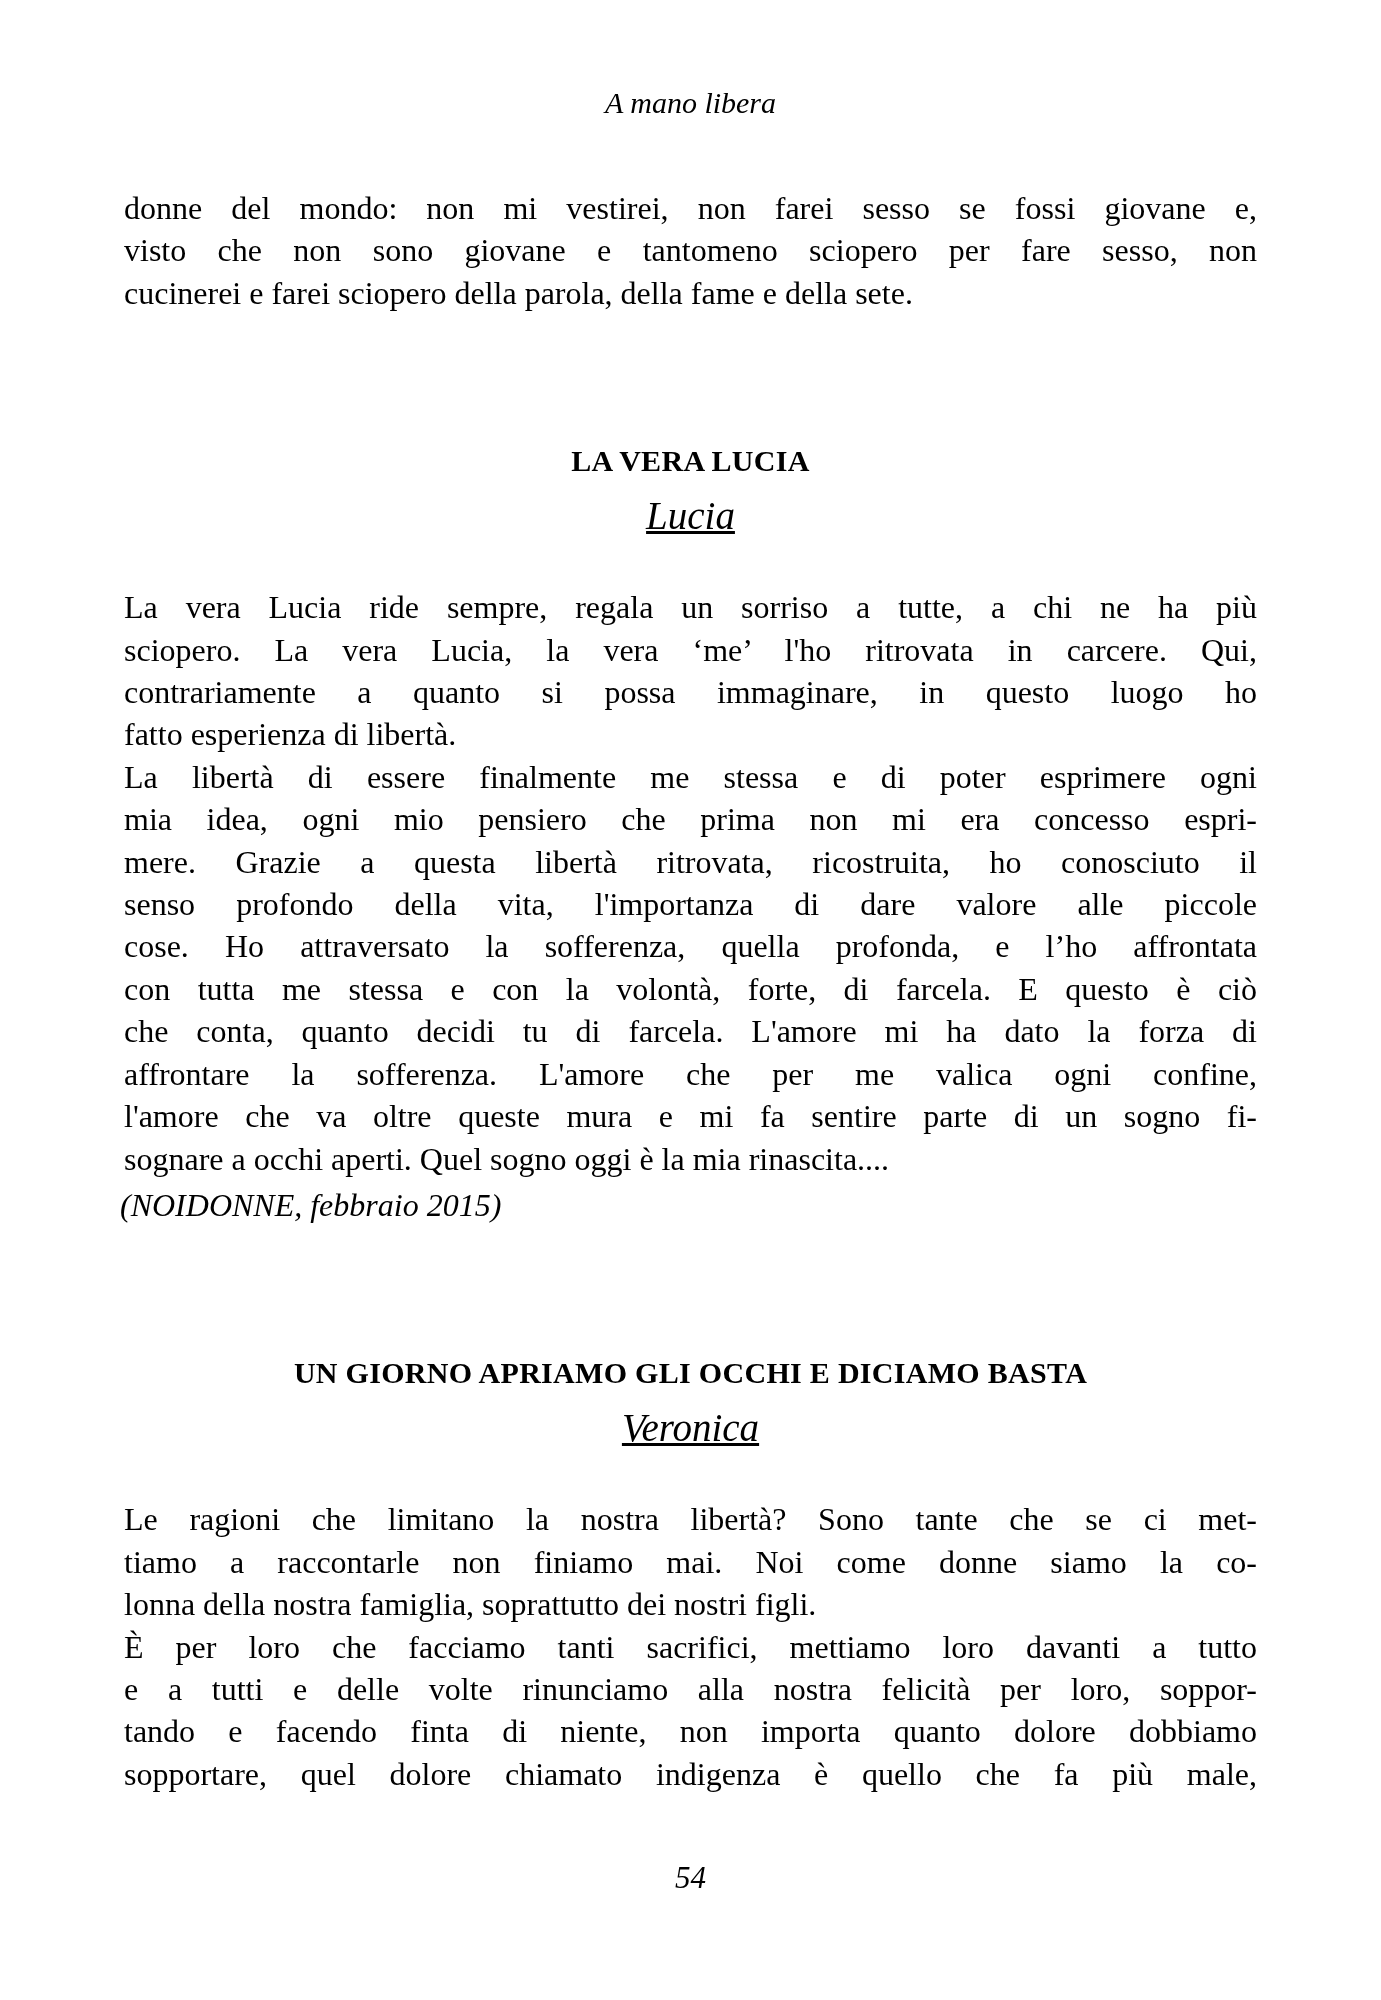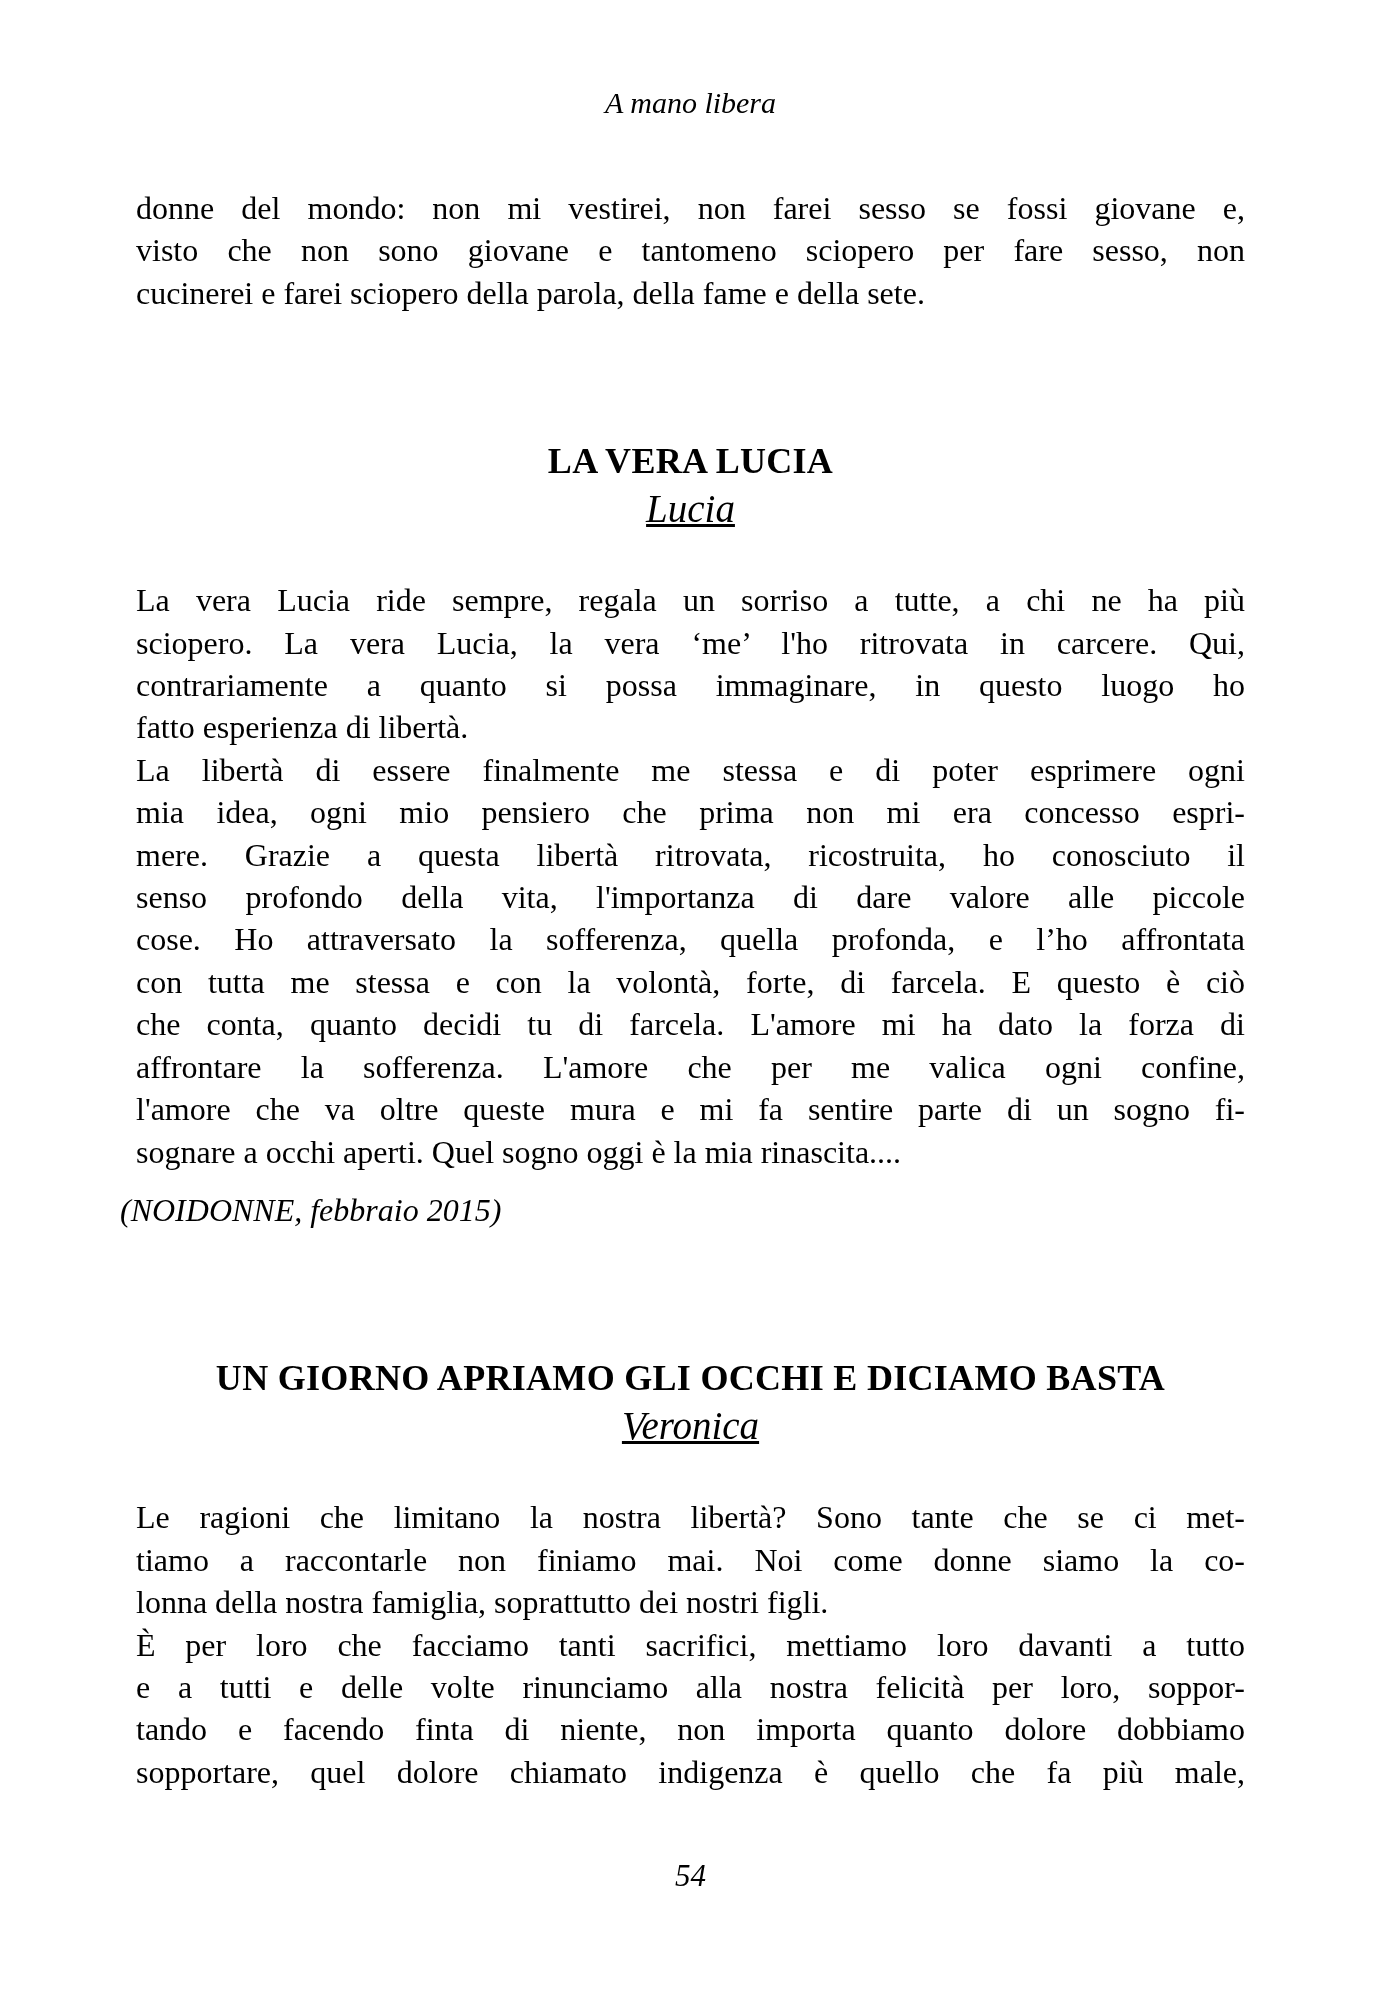--- a/index.html
+++ b/index.html
@@ -20,43 +20,43 @@
   }
   .running-header {
     text-align: center;
     font-style: italic;
     font-size: 30px;
     line-height: 36px;
     font-weight: normal;
   }
   main { display: block; }
 
-  .paragraph { margin: 16px; }
+  .paragraph { margin: 4px; }
   main > .paragraph:first-child { margin-top: 66px; }
 
   .line {
     font-size: 32px;
     line-height: 42.4px;
     text-align: justify;
     text-align-last: justify;
     text-justify: inter-word;
     white-space: normal;
   }
   .line.flush {
     text-align: left;
     text-align-last: left;
   }
 
   .section {
     margin-top: 125px;
     text-align: center;
   }
   .section-title {
-    margin: 4px;
-    font-size: 36px;
+    margin: 11px;
+    font-size: 30px;
     line-height: 44px;
     font-weight: bold;
     white-space: nowrap;
     letter-spacing: 0.3px;
   }
   .section-subtitle {
     font-style: italic;
     font-size: 39px;
     line-height: 44px;
     text-decoration: underline;

